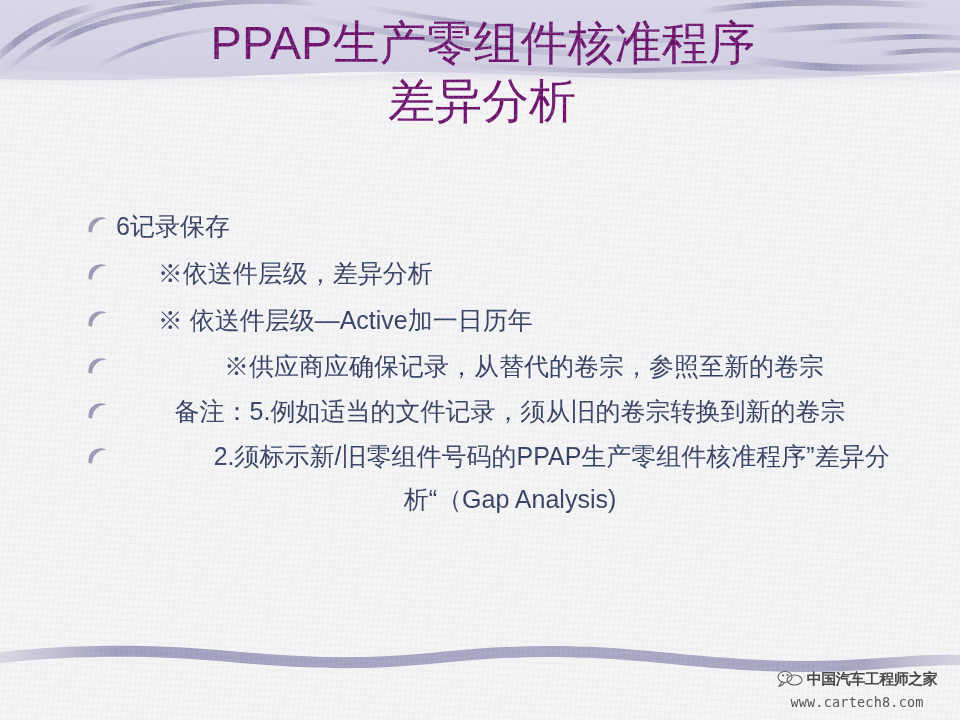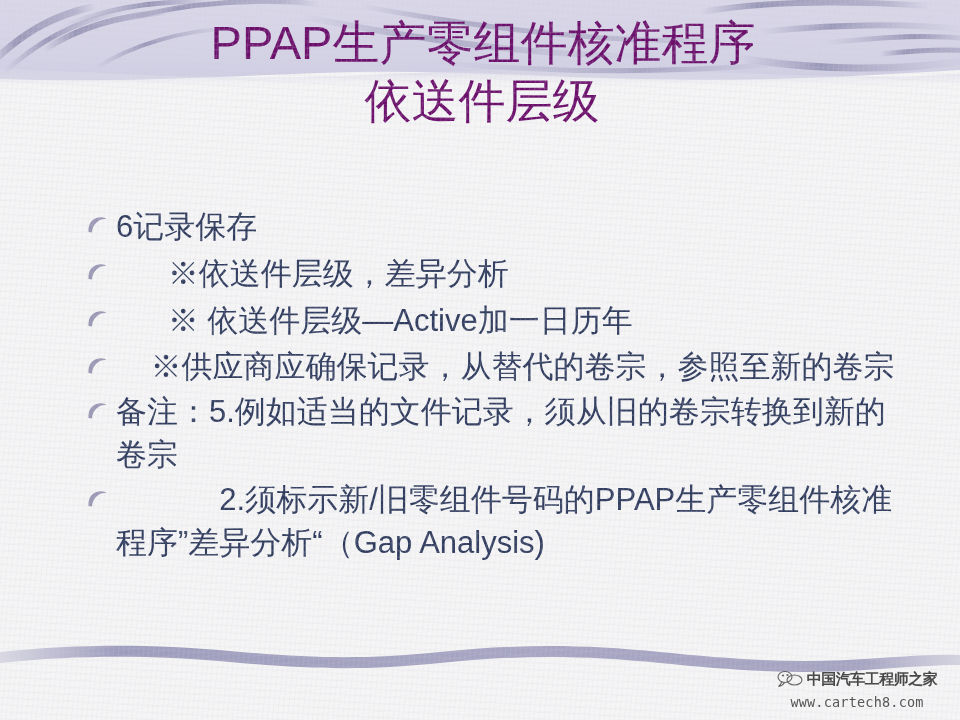--- a/index.html
+++ b/index.html
@@ -98,26 +98,26 @@
   }
   .b-bullet {
     position: absolute;
     left: 2px;
     top: 11px;
     width: 22px;
     height: 20px;
   }
   .b-text {
     font-family: "Liberation Sans", sans-serif;
-    font-size: 31px;
+    font-size: 25px;
     line-height: 45px;
     color: #303c5e;
     white-space: pre-wrap;
   }
-  .b-text.tight { line-height: 43px; }
+  .b-text.tight { line-height: 43px; text-align: center; }
 
   
   .footer-wave {
     position: absolute;
     left: 0;
     top: 638px;
     width: 960px;
     height: 40px;
     z-index: 3;
   }
@@ -215,21 +215,21 @@
       <path d="M700,12 C760,2 840,0 930,6" stroke="url(#swA)" stroke-width="6" fill="none" stroke-linecap="round"></path>
       <path d="M760,32 C820,26 900,22 965,30" stroke="url(#swB)" stroke-width="6" fill="none" stroke-linecap="round"></path>
       <path d="M820,44 C880,36 940,34 975,40" stroke="url(#swC)" stroke-width="5" fill="none" stroke-linecap="round"></path>
       <path d="M740,58 C810,70 900,72 970,60" stroke="url(#swB)" stroke-width="7" fill="none" stroke-linecap="round"></path>
       <path d="M880,54 C920,50 955,48 980,52" stroke="url(#swA)" stroke-width="5" fill="none" stroke-linecap="round"></path>
     </svg>
   </div>
 
   <div class="title-block">
     <div class="title-line title-line-1">PPAP生产零组件核准程序</div>
-    <div class="title-line title-line-2">依送件层级</div>
+    <div class="title-line title-line-2">差异分析</div>
   </div>
 
   <div class="body-list">
 
     <div class="b-item">
       <span class="b-bullet">
         <svg width="22" height="20" viewBox="0 0 22 20" xmlns="http://www.w3.org/2000/svg">
           <path d="M2.5,17 C2,10 5,3.5 13,2.5 C17,2 19.5,3 20.5,4.2 C17,3.6 13.5,4.6 10.5,7.6 C7.4,10.7 6.2,14 6,17.5 Z" fill="#9a98b4"></path>
         </svg>
       </span>

